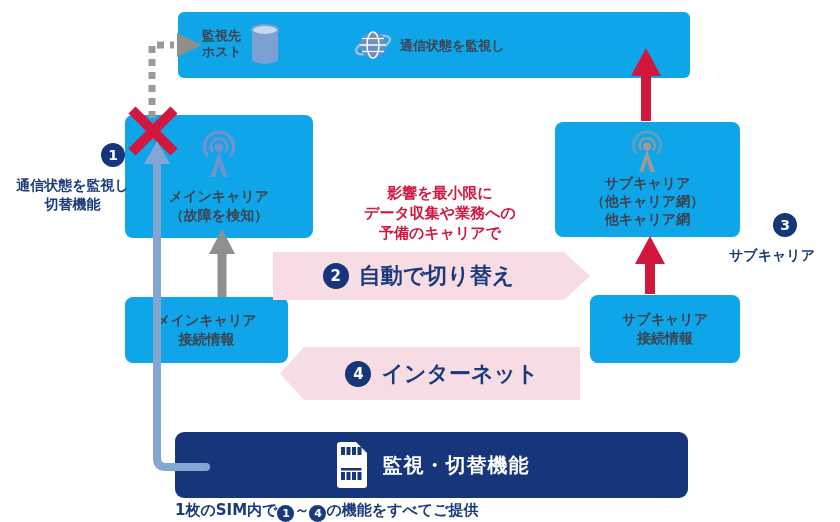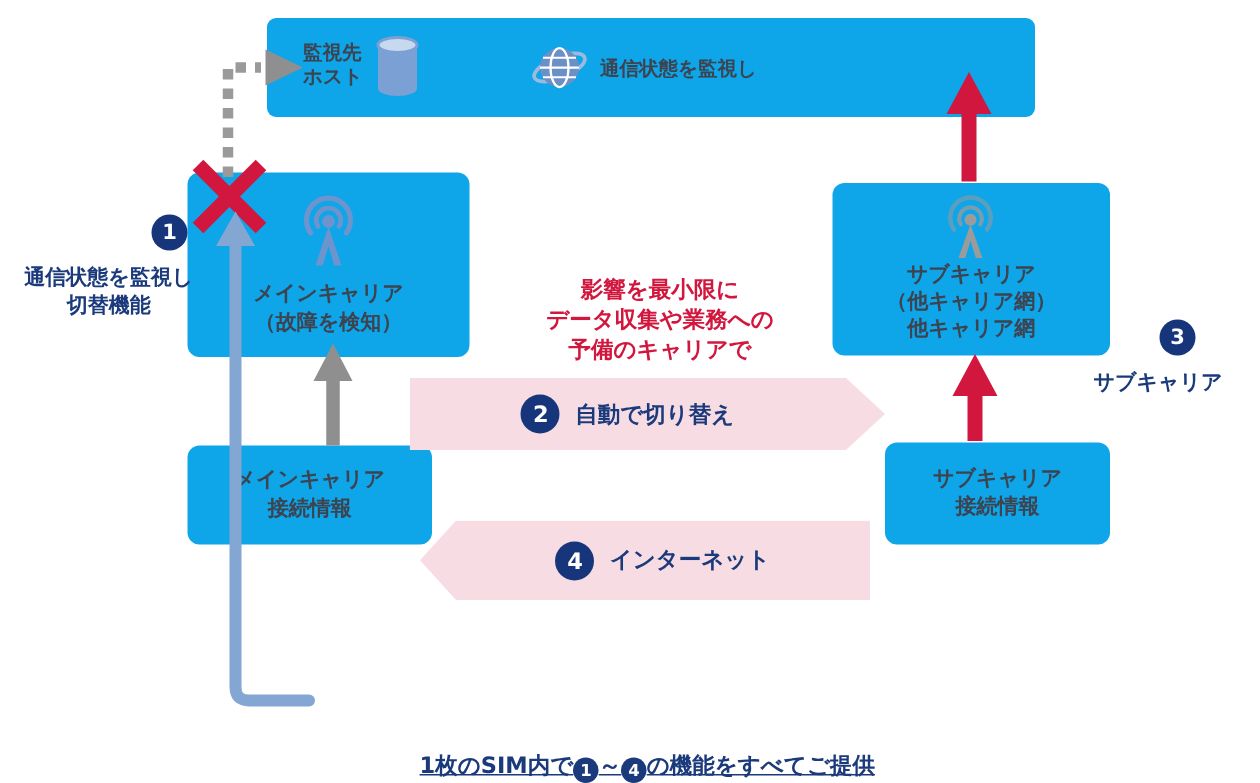--- a/index.html
+++ b/index.html
@@ -34,21 +34,21 @@
   .main-conn-box{left:125px;top:297px;width:163px;height:66px;display:flex;align-items:center;justify-content:center;}
   .sub-conn-box{left:590px;top:295px;width:150px;height:68px;display:flex;align-items:center;justify-content:center;}
   .conn-label{text-align:center;font-size:14px;line-height:19px;}
 
   
   .banner{position:absolute;background:#f8dce4;display:flex;align-items:center;justify-content:center;gap:10px;z-index:2;}
   .banner-right{left:273px;top:252px;width:317px;height:48px;padding-right:26px;box-sizing:border-box;
     clip-path:polygon(0 0, calc(100% - 26px) 0, 100% 50%, calc(100% - 26px) 100%, 0 100%);}
   .banner-left{left:280px;top:347px;width:300px;height:53px;padding-left:24px;box-sizing:border-box;
     clip-path:polygon(24px 0, 100% 0, 100% 100%, 24px 100%, 0 50%);}
-  .banner .txt{font-size:15px;color:#1b3a7c;font-weight:bold;}
+  .banner .txt{font-size:22px;color:#1b3a7c;font-weight:bold;}
 
   .badge{display:flex;align-items:center;justify-content:center;background:#17357b;color:#fff;
     border-radius:50%;font-weight:bold;}
   .badge-24{width:24px;height:24px;font-size:14px;}
   .badge-26{width:26px;height:26px;font-size:15px;}
   .badge-abs{position:absolute;z-index:3;}
   .badge-step1{left:101px;top:143px;}
   .badge-step3{left:773px;top:213px;}
 
   .step-text{position:absolute;text-align:center;font-size:14px;line-height:19px;z-index:3;}
@@ -56,22 +56,22 @@
   .step3-text{left:704px;top:246px;width:136px;}
 
   .center-note{position:absolute;left:320px;top:183px;width:240px;text-align:center;
     font-size:15px;line-height:20px;z-index:3;}
 
   
   .bottom-bar{position:absolute;left:175px;top:432px;width:513px;height:66px;background:#17357b;
     border-radius:9px;display:flex;align-items:center;justify-content:center;gap:15px;z-index:1;}
   .bottom-bar .txt{color:#ffffff;font-size:20px;font-weight:bold;letter-spacing:1px;}
 
-  .caption{position:absolute;left:175px;top:501px;width:513px;text-align:center;font-size:15px;
-    color:#1b3a7c;font-weight:bold;text-decoration:underline;}
+  .caption{position:absolute;left:175px;top:501px;width:513px;text-align:left;font-size:15px;
+    color:#1b3a7c;font-weight:bold;}
   .caption .cap-badge{display:inline-flex;width:17px;height:17px;border-radius:50%;background:#1b3a7c;
     color:#fff;font-size:11px;align-items:center;justify-content:center;vertical-align:-2px;font-weight:bold;}
 
   .overlay{position:absolute;left:0;top:0;width:840px;height:522px;z-index:5;pointer-events:none;}
 </style>
 </head>
 <body>
 
 <div class="canvas">
 
@@ -156,20 +156,37 @@
   <div class="step-text step1-text navy-label">
     <div>通信状態を監視し</div>
     <div>切替機能</div>
   </div>
 
   <span class="badge badge-24 badge-abs badge-step3">3</span>
   <div class="step-text step3-text navy-label">
     <div>サブキャリア</div>
   </div>
 
+  <div class="bottom-bar">
+    <svg width="34" height="48" viewBox="0 0 34 48">
+      <path d="M 6 1 H 22 L 33 12 V 44 a 3 3 0 0 1 -3 3 H 6 a 3 3 0 0 1 -3 -3 V 4 a 3 3 0 0 1 3 -3 Z" fill="#ffffff"></path>
+      <g fill="#17357b">
+        <rect x="7" y="6" width="4" height="8"></rect>
+          <rect x="12.5" y="6" width="4" height="8"></rect>
+        <rect x="18" y="6" width="4" height="8"></rect>
+          <rect x="23.5" y="6" width="4" height="8"></rect>
+        <rect x="7" y="31" width="4" height="8"></rect>
+          <rect x="12.5" y="31" width="4" height="8"></rect>
+        <rect x="18" y="31" width="4" height="8"></rect>
+          <rect x="23.5" y="31" width="4" height="8"></rect>
+        <rect x="7" y="27" width="20.5" height="2.5"></rect>
+      </g>
+    </svg>
+    <span class="txt">監視・切替機能</span>
+  </div>
 
   <div class="caption">
     <span>1枚のSIM内で</span><span class="cap-badge">1</span><span>～</span><span class="cap-badge">4</span><span>の機能をすべてご提供</span>
   </div>
 
   <svg class="overlay" width="840" height="522" viewBox="0 0 840 522">
 
     <g>
       <path d="M 152 118 V 45 H 174" fill="none" stroke="#9a9a9a" stroke-width="7" stroke-dasharray="7 6"></path>
       <polygon points="177,33 202,45 177,57" fill="#8f8f8f"></polygon>

